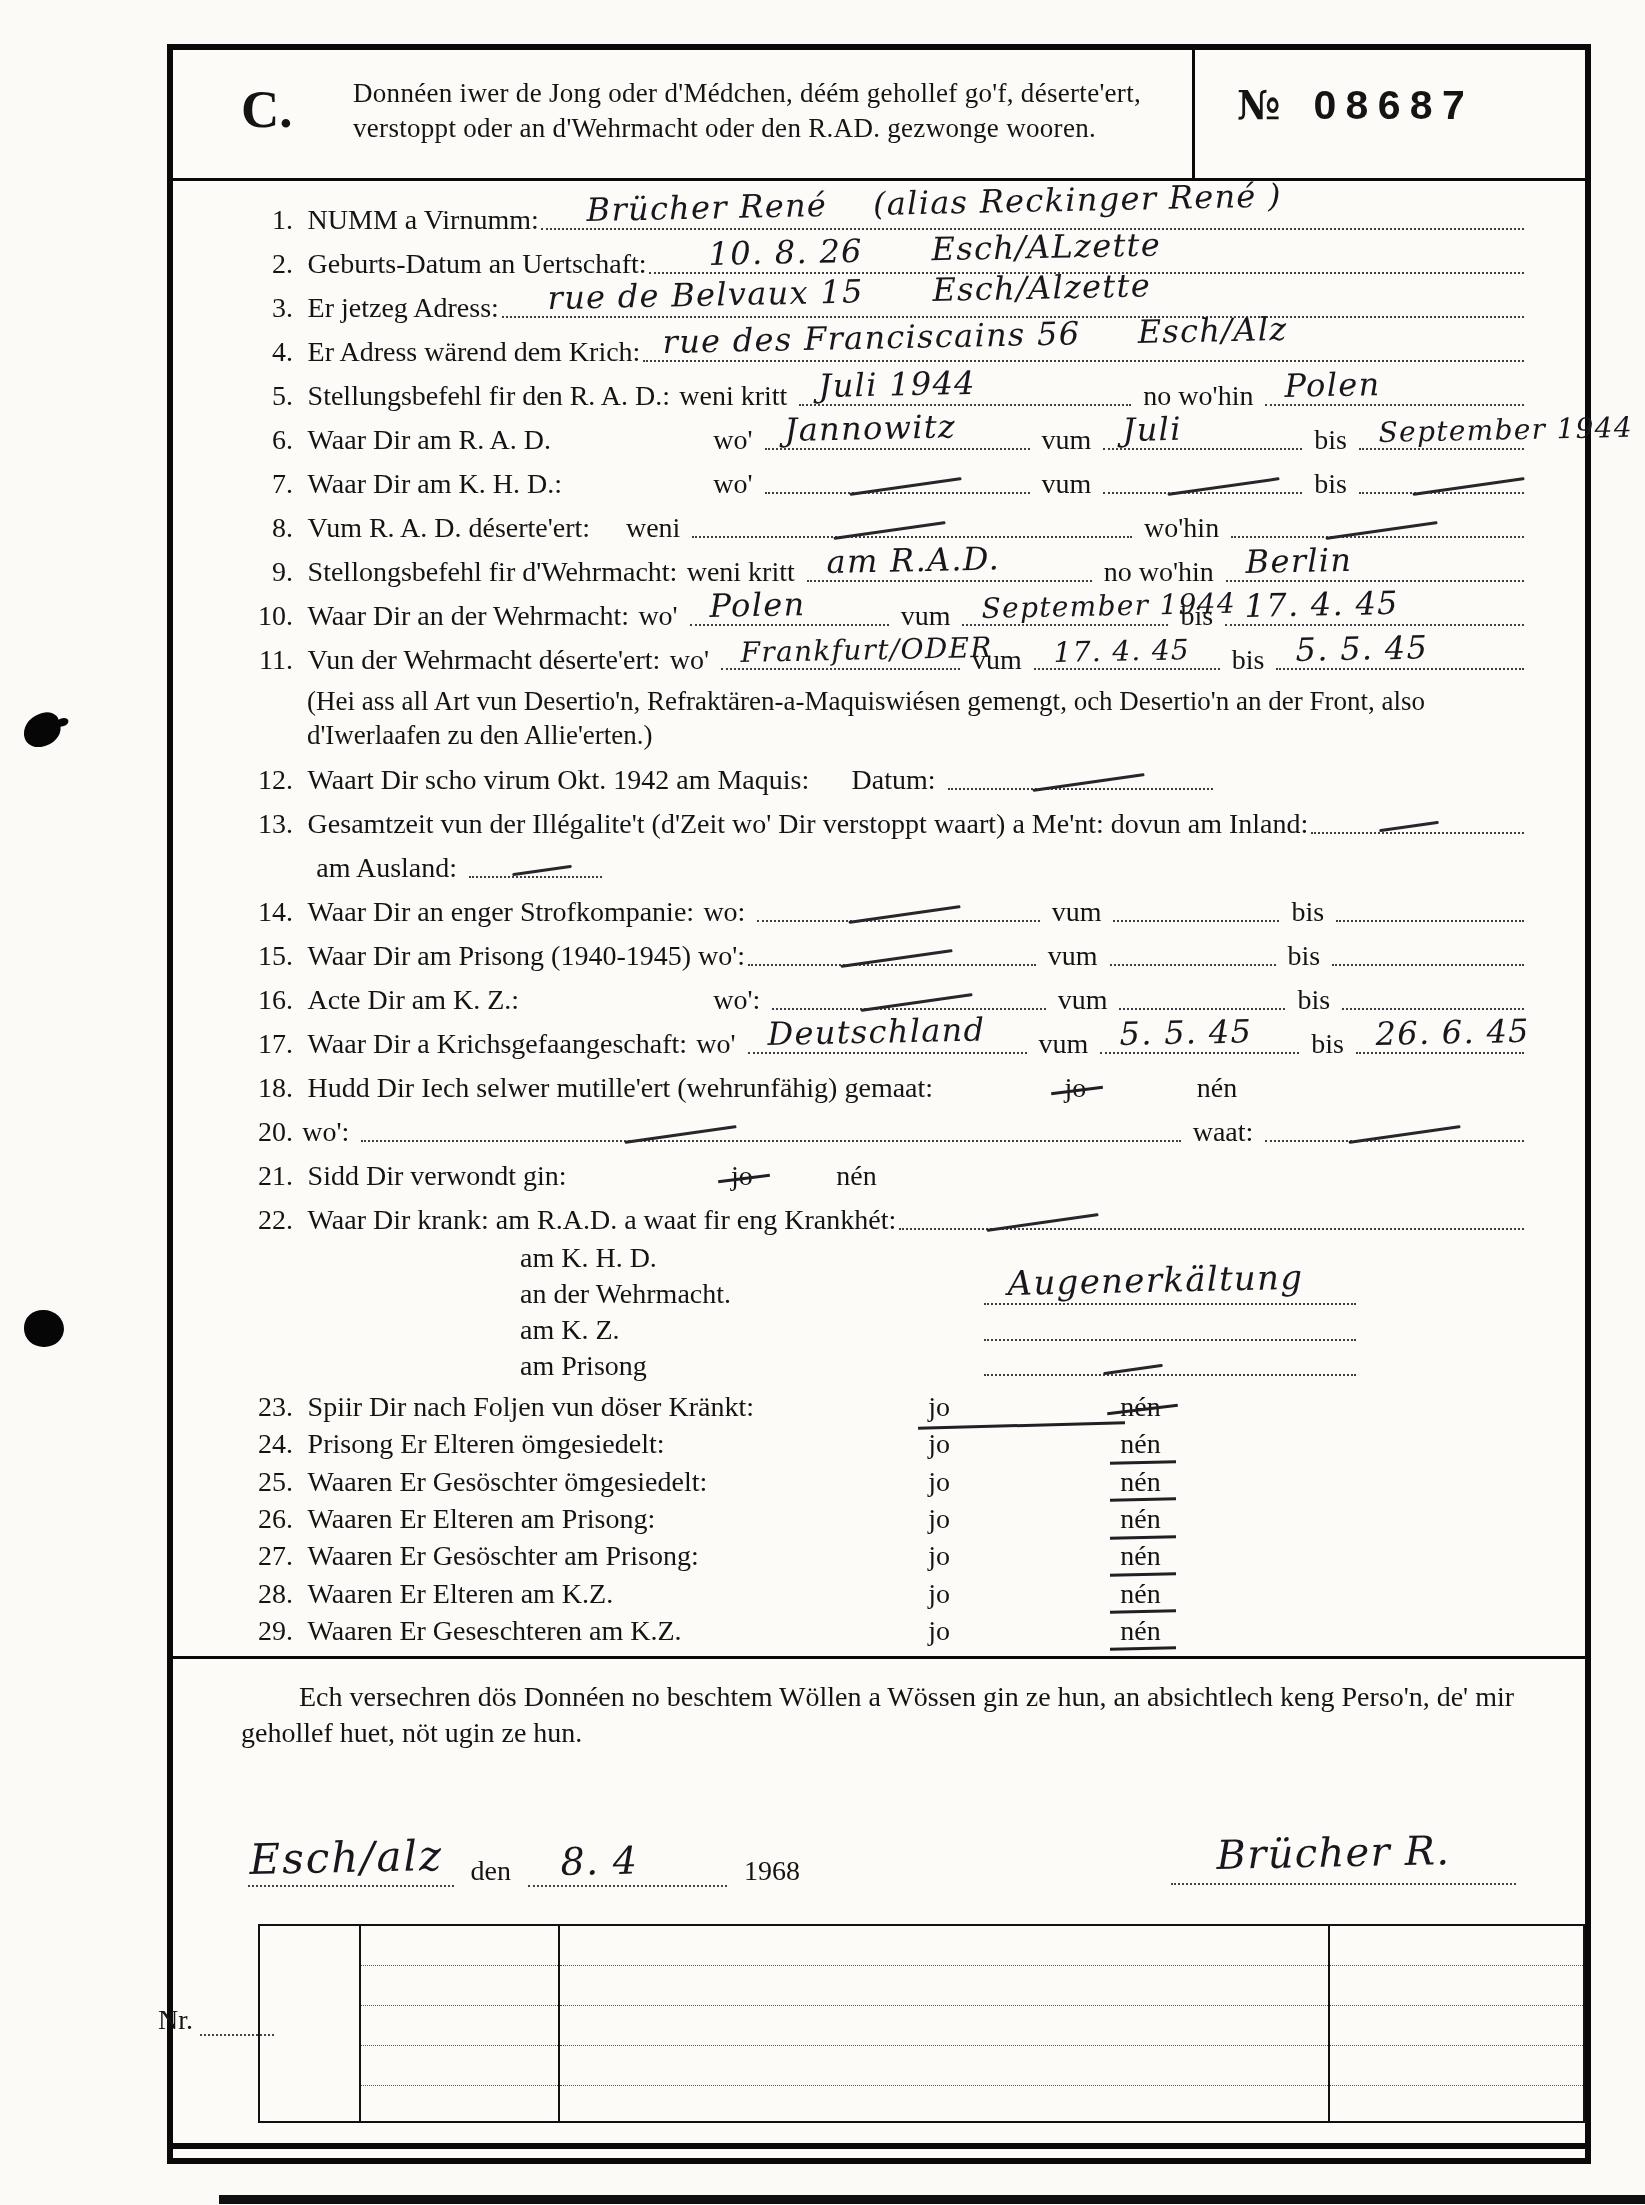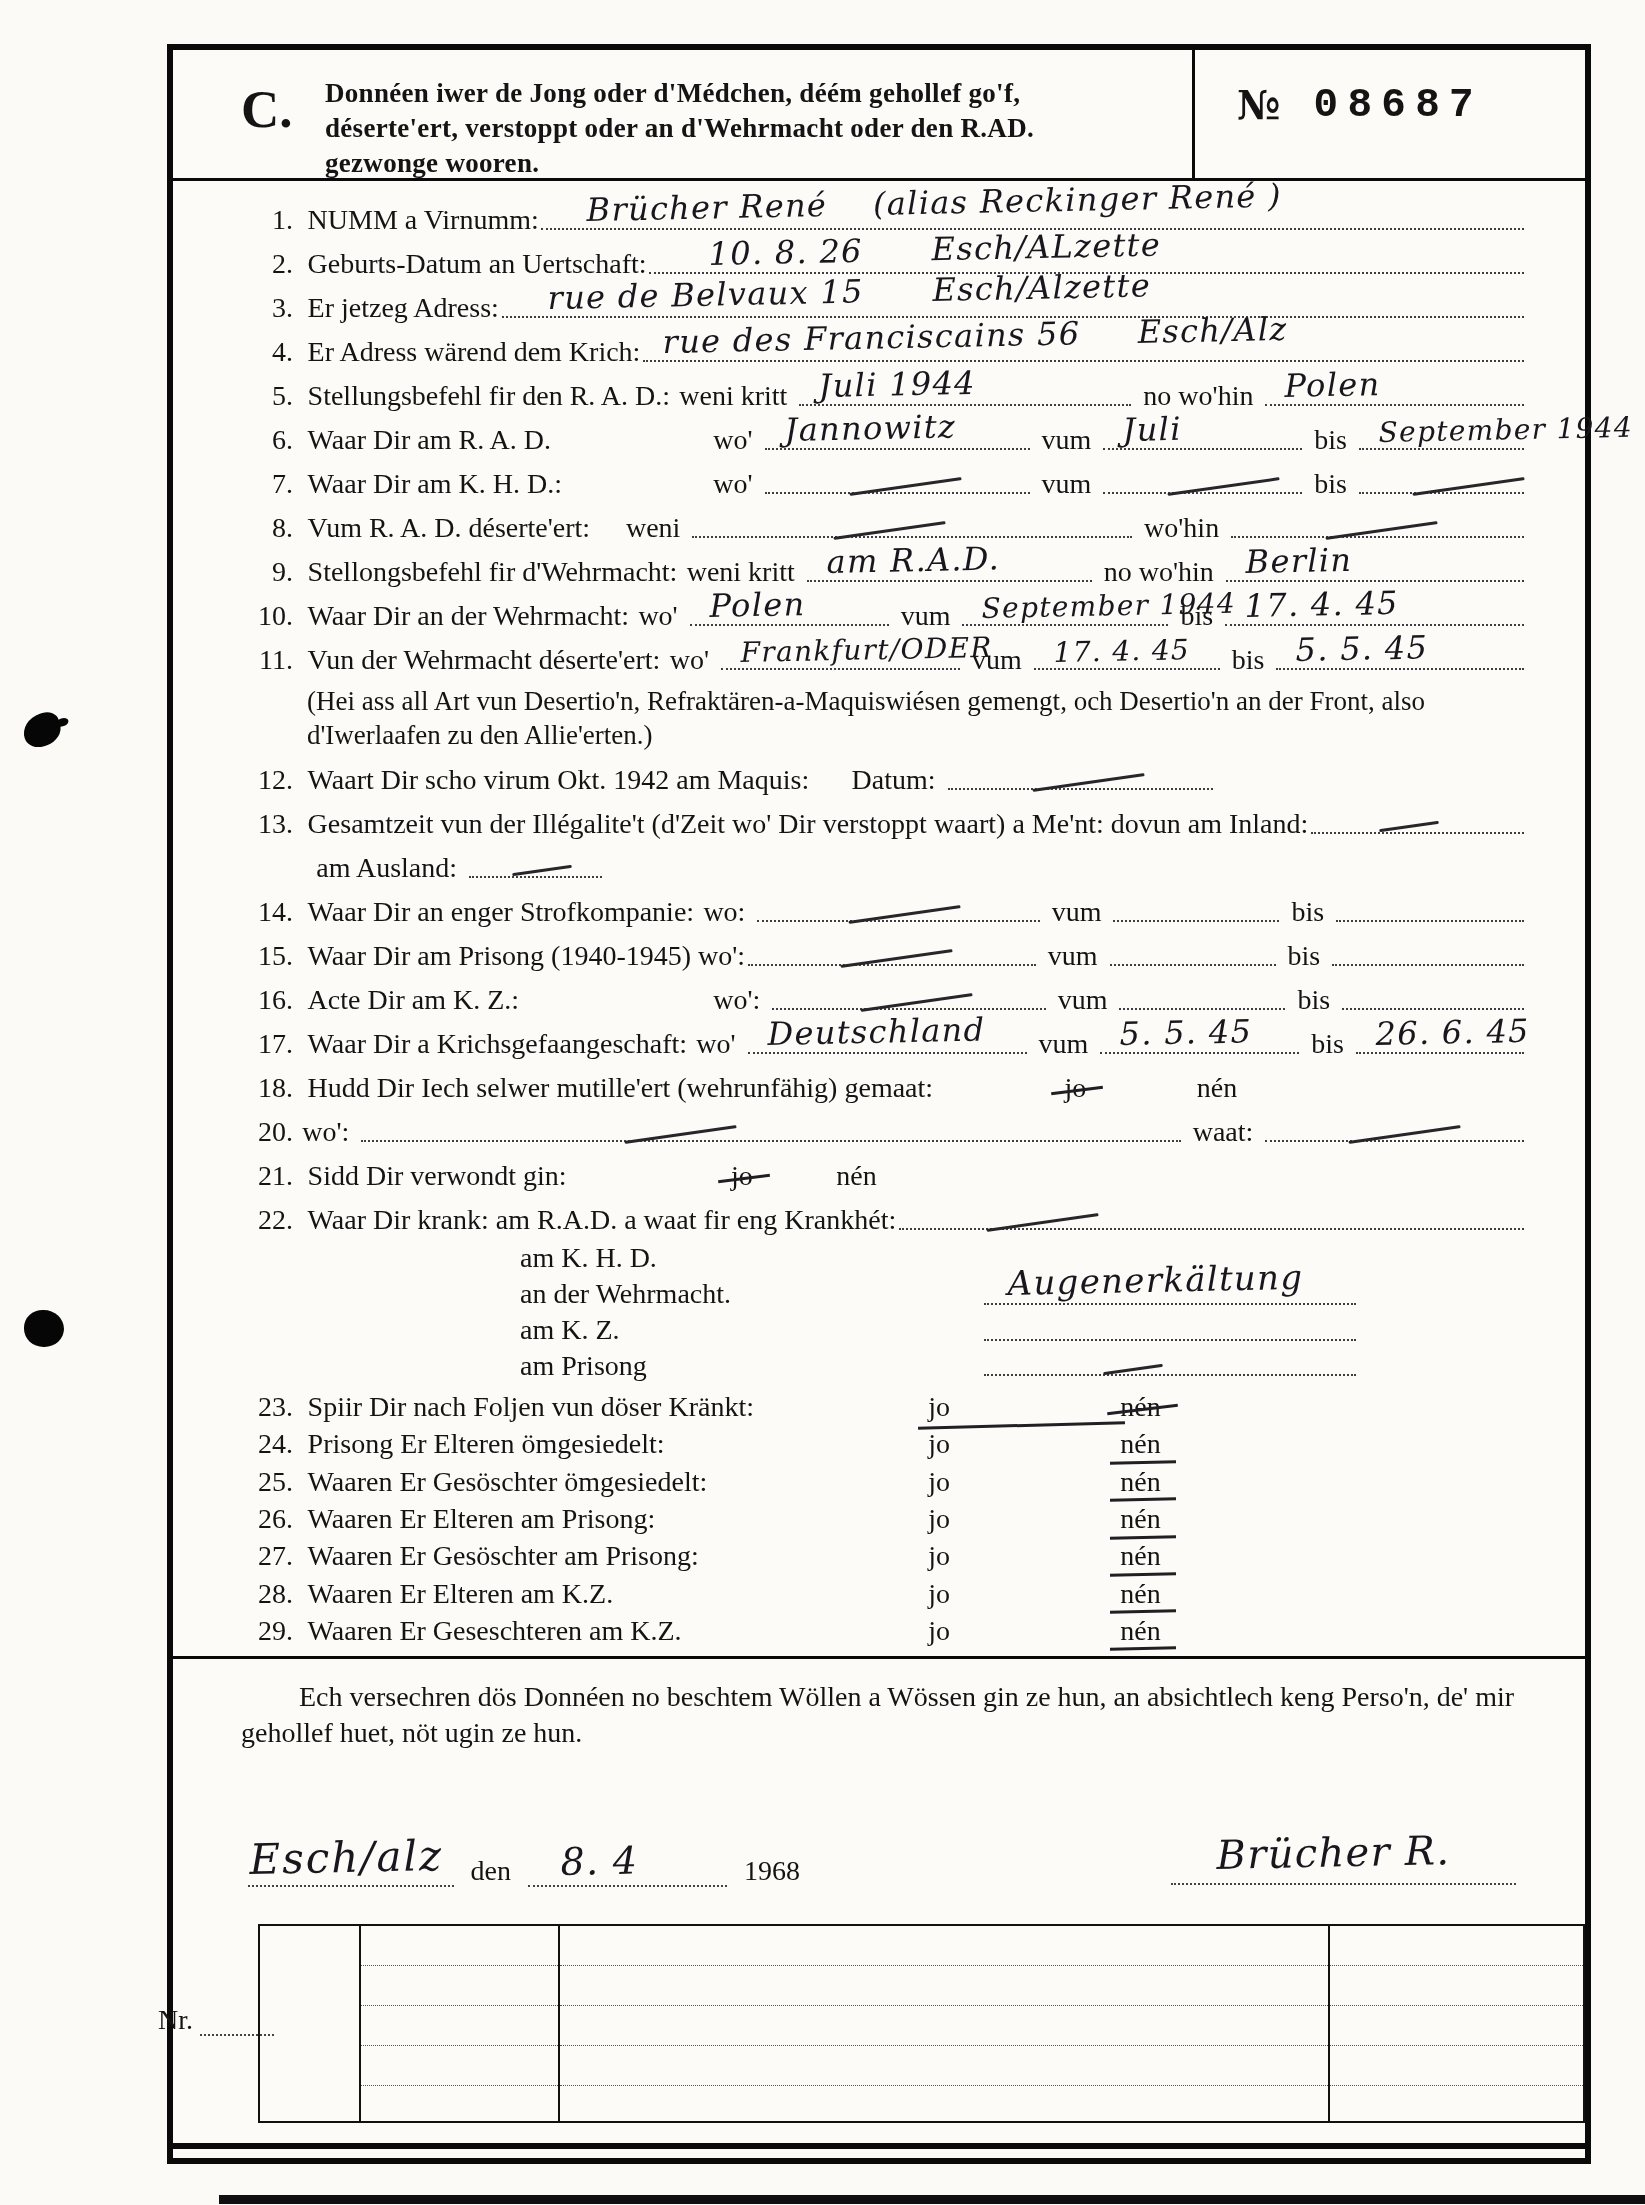--- a/index.html
+++ b/index.html
@@ -18,27 +18,27 @@
 
   .frame {
     position:absolute; left:167px; top:44px; width:1424px; height:2120px;
     border:6px solid #0a0a0a; padding:17px 58px 0 68px; background:#fcfbf7;
   }
   .frame::after { content:""; position:absolute; left:0; right:0; bottom:9.3px; height:5.3px; background:#0a0a0a; }
 
   
   .header { display:flex; align-items:flex-start; height:111px; }
   .c-letter { width:84px; padding-top:12px; font-size:53px; font-weight:700; }
-  .header-text { flex:1; padding:9.3px 46px 0 0; font-size:27px; font-weight:700; line-height:35px; letter-spacing:0.3px; }
+  .header-text { flex:1; padding:9.3px 46px 0 0; font-size:27px; font-weight:400; line-height:35px; letter-spacing:0.3px;margin-left:28px; }
   .header-num {
     width:335px; align-self:stretch; margin-top:-17px; border-left:3.3px solid #0a0a0a;
     display:flex; gap:33px; padding:30.5px 0 0 42px; align-items:flex-start;
   }
   .no-label { font-size:40px; font-weight:700; font-family:"DejaVu Serif", serif; }
-  .no-value { font-size:41px; font-weight:700; font-family:Liberation Mono, monospace; letter-spacing:9.3px; padding-top:1.3px; }
+  .no-value { font-size:41px; font-weight:700; font-family:Liberation Sans, sans-serif; letter-spacing:9.3px; padding-top:1.3px; }
   .header-rule { height:3.3px; background:#0a0a0a; margin:0 -58px 0 -68px; }
 
   
   .form { padding-top:22.6px; font-size:28px; }
   .row { display:flex; align-items:flex-end; height:32px; margin-bottom:12px; }
   .row.tight { margin-bottom:5.3px; }
   .num { flex:0 0 52px; text-align:right; white-space:nowrap; }
   .lbl { padding-left:14.6px; white-space:nowrap; }
   .lbl.fix620 { flex:0 0 411px; }
   .sub { padding:0 9.3px; white-space:nowrap;text-align:center; }

